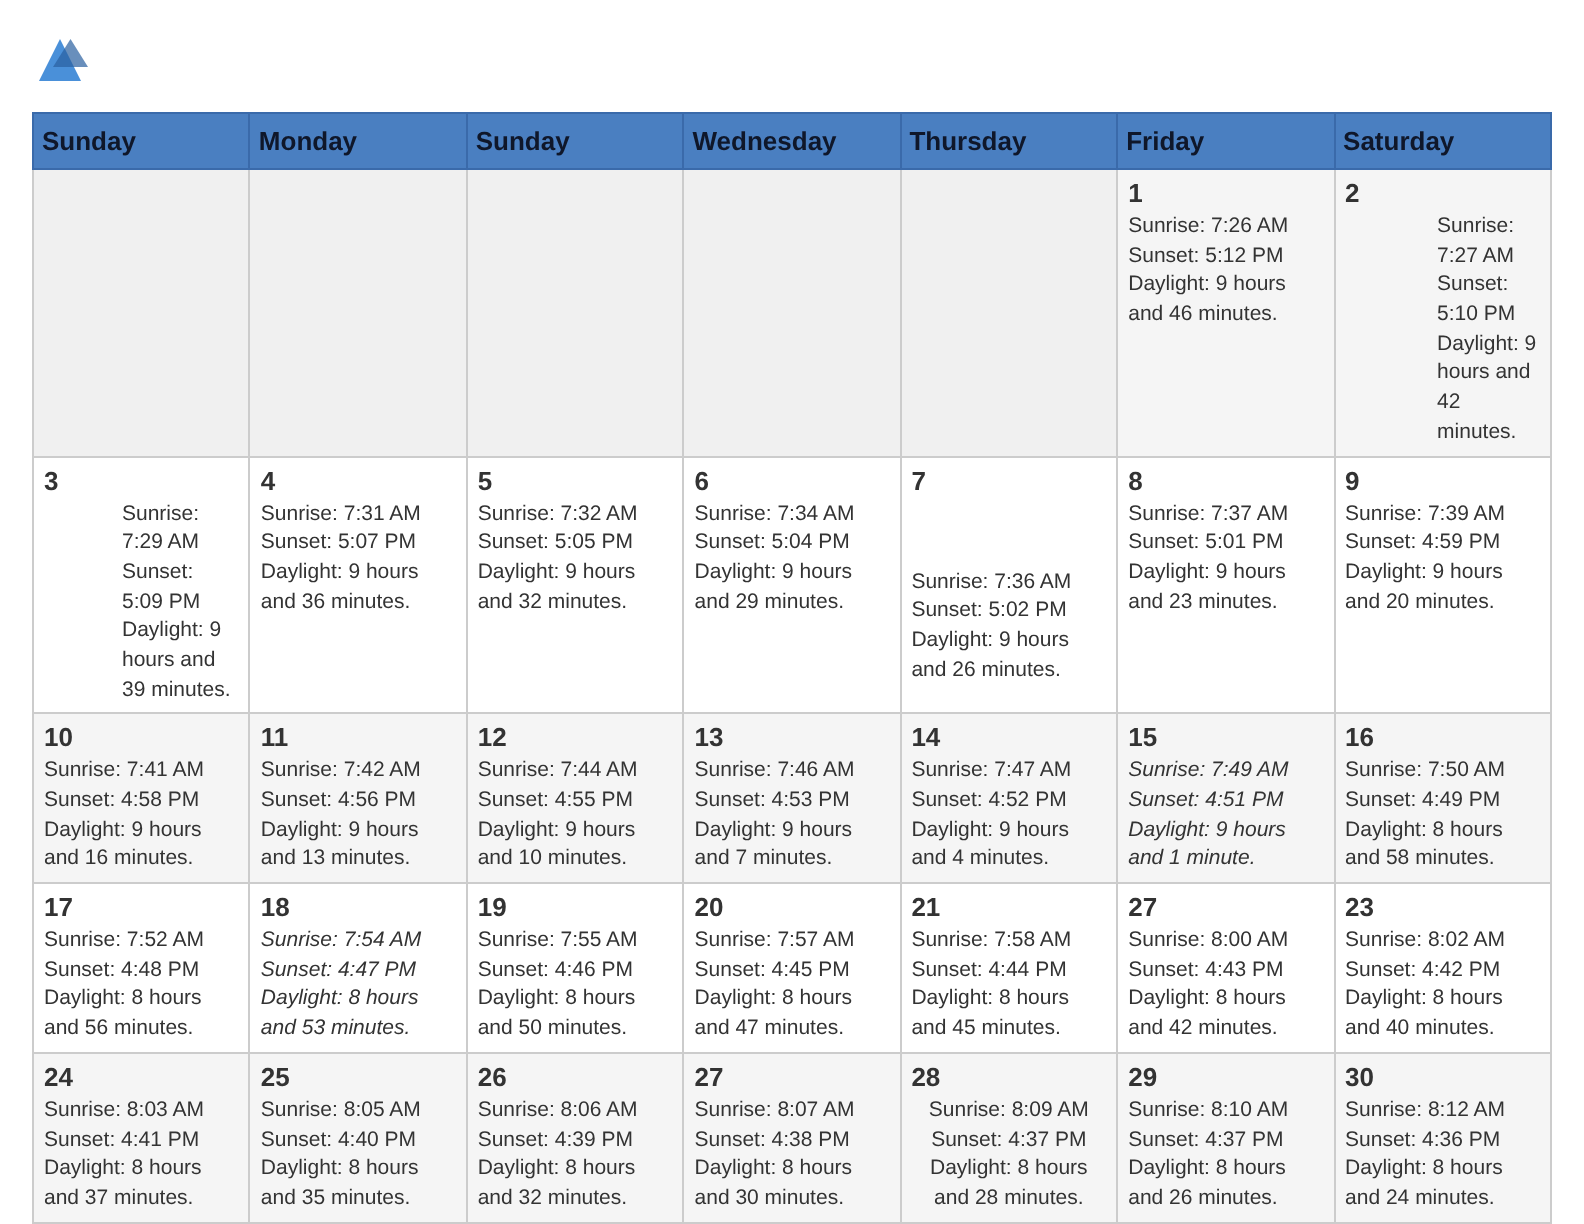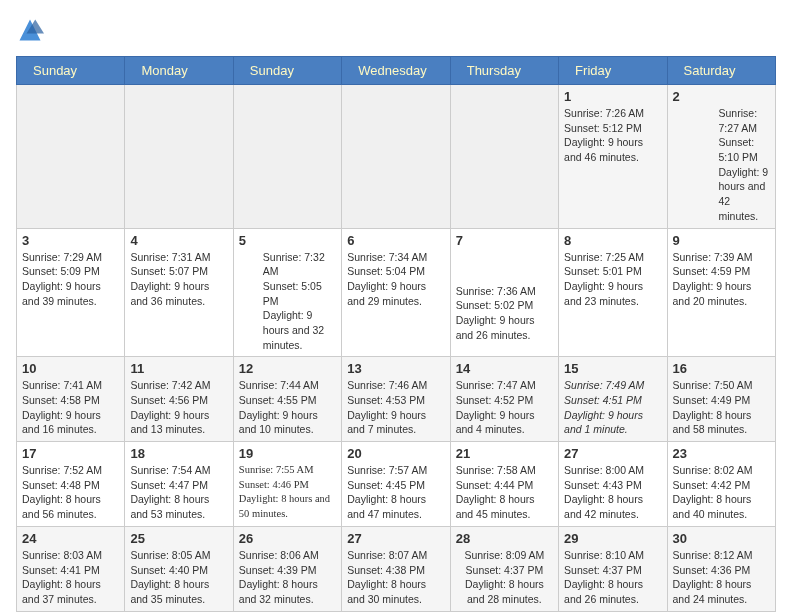--- a/index.html
+++ b/index.html
@@ -49,24 +49,24 @@
     .subtitle {
       font-size: 16px;
       color: #555;
     }
     .calendar {
       width: 100%;
       border-collapse: collapse;
     }
     .calendar th {
       background: #4a7fc1;
-      color: #fef9c3;
+      color: #0f172a;
       font-size: 13px;
-      font-weight: normal;
-      padding: 6px 16px;
+      font-weight: bold;
+      padding: 6px 4px;
       text-align: left;
       border: 1px solid #3a6aaa;
     }
     .calendar td {
       vertical-align: top;
       border: 1px solid #ccc;
       padding: 4px 5px;
       width: 107px;
       min-height: 80px;
       font-size: 11px;
@@ -141,51 +141,51 @@
         <td>
           <div class="day-number">2</div>
           <div class="day-info" style="white-space: pre-line; margin-left: 46px;">Sunrise: 7:27 AM
 Sunset: 5:10 PM
 Daylight: 9 hours and 42 minutes.</div>
         </td>
       </tr>
       <tr>
         <td>
           <div class="day-number">3</div>
-          <div class="day-info" style="white-space: pre-line;">Sunrise: 7:29 AM
+          <div class="day-info" style="white-space: pre-line; margin-left: 39px;">Sunrise: 7:29 AM
 Sunset: 5:09 PM
 Daylight: 9 hours and 39 minutes.</div>
         </td>
         <td>
           <div class="day-number">4</div>
           <div class="day-info" style="white-space: pre-line;">Sunrise: 7:31 AM
 Sunset: 5:07 PM
 Daylight: 9 hours and 36 minutes.</div>
         </td>
         <td>
           <div class="day-number">5</div>
-          <div class="day-info" style="white-space: pre-line; margin-left: 24px;">Sunrise: 7:32 AM
+          <div class="day-info" style="white-space: pre-line;">Sunrise: 7:32 AM
 Sunset: 5:05 PM
 Daylight: 9 hours and 32 minutes.</div>
         </td>
         <td>
           <div class="day-number">6</div>
           <div class="day-info" style="white-space: pre-line;">Sunrise: 7:34 AM
 Sunset: 5:04 PM
 Daylight: 9 hours and 29 minutes.</div>
         </td>
         <td>
           <div class="day-number">7</div>
           <div class="day-info" style="white-space: pre-line; margin-top: 36px;">Sunrise: 7:36 AM
 Sunset: 5:02 PM
 Daylight: 9 hours and 26 minutes.</div>
         </td>
         <td>
           <div class="day-number">8</div>
-          <div class="day-info" style="white-space: pre-line;">Sunrise: 7:25 AM
+          <div class="day-info" style="white-space: pre-line;">Sunrise: 7:37 AM
 Sunset: 5:01 PM
 Daylight: 9 hours and 23 minutes.</div>
         </td>
         <td>
           <div class="day-number">9</div>
           <div class="day-info" style="white-space: pre-line;">Sunrise: 7:39 AM
 Sunset: 4:59 PM
 Daylight: 9 hours and 20 minutes.</div>
         </td>
       </tr>
@@ -235,27 +235,27 @@
       </tr>
       <tr>
         <td>
           <div class="day-number">17</div>
           <div class="day-info" style="white-space: pre-line;">Sunrise: 7:52 AM
 Sunset: 4:48 PM
 Daylight: 8 hours and 56 minutes.</div>
         </td>
         <td>
           <div class="day-number">18</div>
-          <div class="day-info" style="white-space: pre-line;">Sunrise: 7:54 AM
+          <div class="day-info" style="white-space: pre-line; font-style: italic;">Sunrise: 7:54 AM
 Sunset: 4:47 PM
 Daylight: 8 hours and 53 minutes.</div>
         </td>
         <td>
           <div class="day-number">19</div>
-          <div class="day-info" style="white-space: pre-line; font-family: Liberation Serif, serif;">Sunrise: 7:55 AM
+          <div class="day-info" style="white-space: pre-line;">Sunrise: 7:55 AM
 Sunset: 4:46 PM
 Daylight: 8 hours and 50 minutes.</div>
         </td>
         <td>
           <div class="day-number">20</div>
           <div class="day-info" style="white-space: pre-line;">Sunrise: 7:57 AM
 Sunset: 4:45 PM
 Daylight: 8 hours and 47 minutes.</div>
         </td>
         <td>

